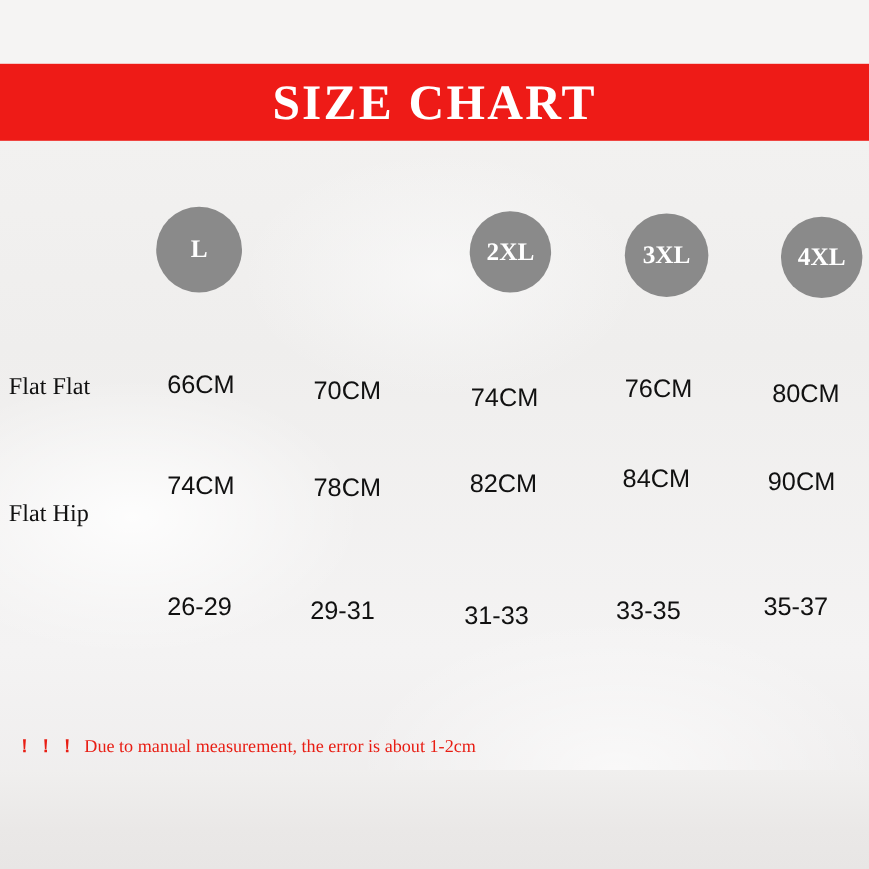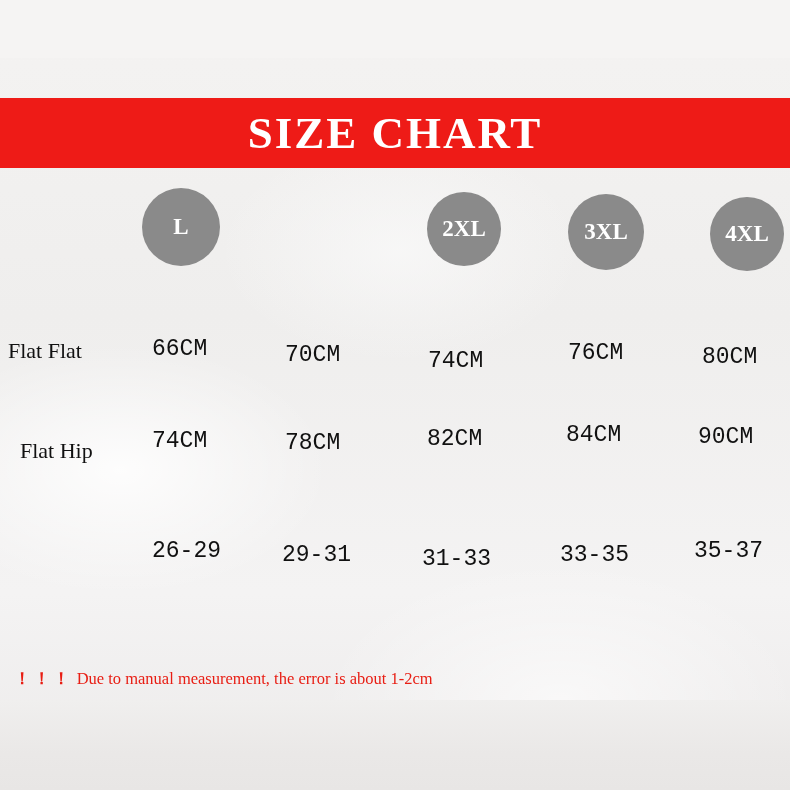--- a/index.html
+++ b/index.html
@@ -40,21 +40,20 @@
   .banner {
     position: absolute;
     top: 58px;
     left: 0;
     width: 790px;
     height: 70px;
     background: #ee1b17;
     display: flex;
     align-items: center;
     justify-content: center;
-    margin-top: 40px;
   }
   .banner-title {
     color: #ffffff;
     font-size: 45px;
     font-weight: bold;
     letter-spacing: 2px;
     font-family: "Liberation Serif", serif;
   }
   .chart {
     position: absolute;
@@ -92,21 +91,21 @@
     white-space: nowrap;
   }
   .row-label .sub {
     display: block;
     text-align: center;
   }
   .cell {
     position: absolute;
     font-size: 23px;
     color: #111111;
-    font-family: Liberation Mono, monospace;
+    font-family: Liberation Sans, sans-serif;
     white-space: nowrap;
   }
   .note {
     position: absolute;
     top: 668px;
     left: 14px;
     width: 760px;
     color: #e81d13;
     font-size: 16.5px;
     font-family: "Liberation Serif", serif;
@@ -145,21 +144,21 @@
       <div class="badge" style="left:710px; top:9px; width:74px; height:74px;">4XL</div>
     </div>
 
     <div class="row-label" style="left:8px; top:210px;">Flat Flat</div>
     <div class="cell" style="left:152px; top:208px;">66CM</div>
     <div class="cell" style="left:285px; top:214px;">70CM</div>
     <div class="cell" style="left:428px; top:220px;">74CM</div>
     <div class="cell" style="left:568px; top:212px;">76CM</div>
     <div class="cell" style="left:702px; top:216px;">80CM</div>
 
-    <div class="row-label" style="left:8px; top:310px;margin-left:12px;">Flat Hip</div>
+    <div class="row-label" style="left:8px; top:326px;">Flat Hip</div>
     <div class="cell" style="left:152px; top:300px;">74CM</div>
     <div class="cell" style="left:285px; top:302px;">78CM</div>
     <div class="cell" style="left:427px; top:298px;">82CM</div>
     <div class="cell" style="left:566px; top:294px;">84CM</div>
     <div class="cell" style="left:698px; top:296px;">90CM</div>
 
     <div class="cell" style="left:152px; top:410px;">26-29</div>
     <div class="cell" style="left:282px; top:414px;">29-31</div>
     <div class="cell" style="left:422px; top:418px;">31-33</div>
     <div class="cell" style="left:560px; top:414px;">33-35</div>

